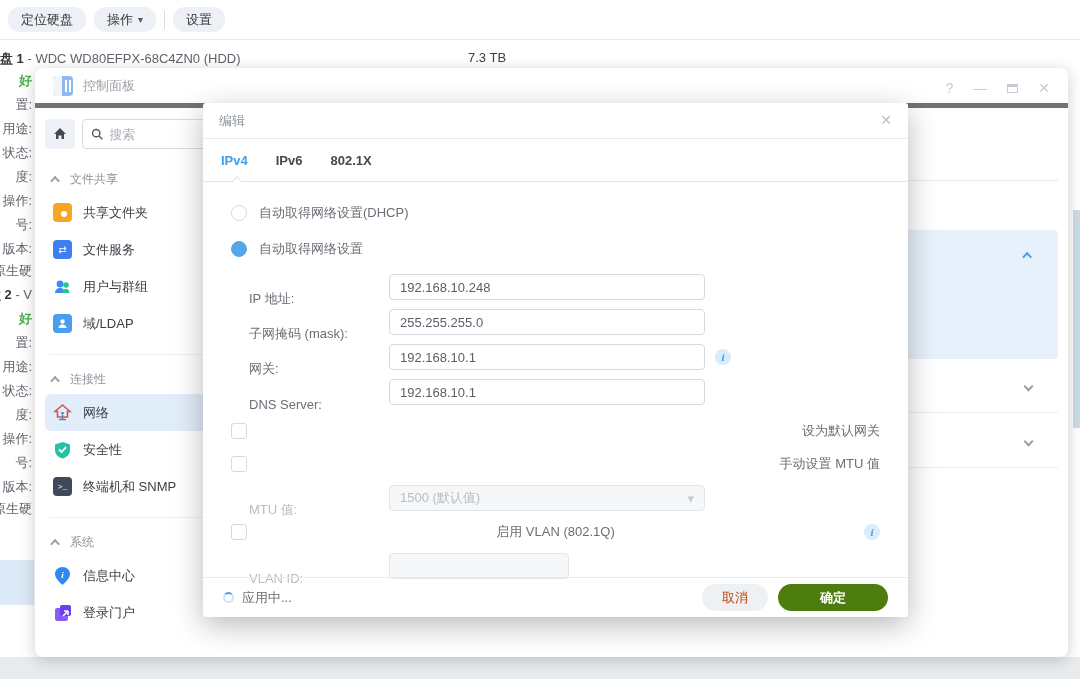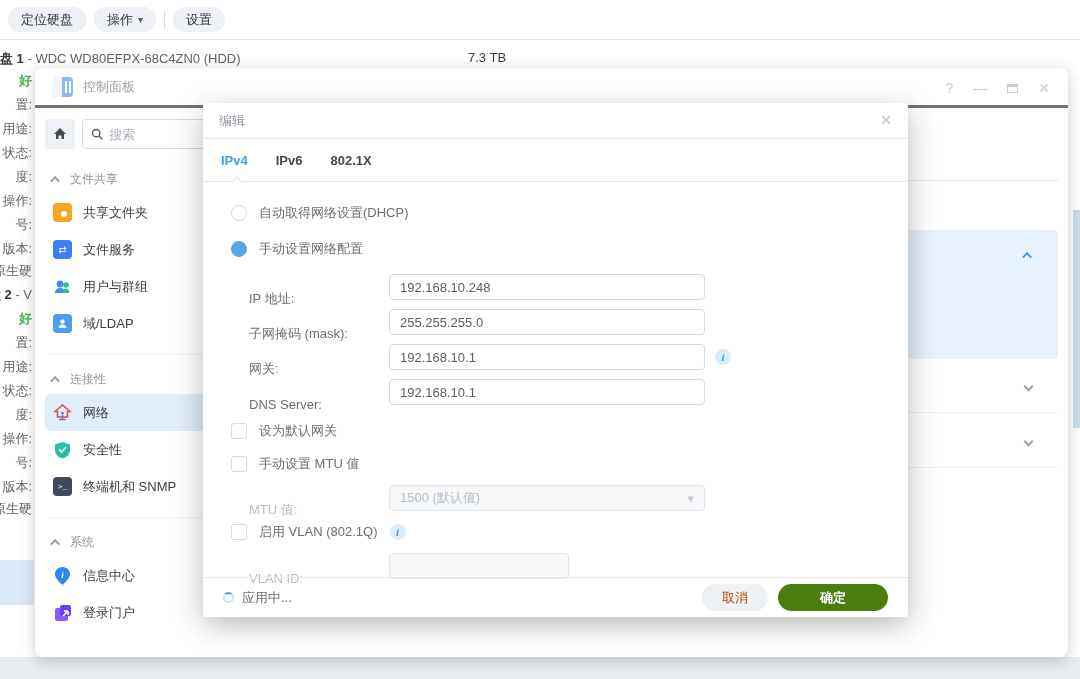--- a/index.html
+++ b/index.html
@@ -20,21 +20,21 @@
   .clip-line { position:absolute; right:2px; white-space:nowrap; color:#5f646b; }
   .clip-line b { color:#33373c; }
   .ok-green { color:#4fae51; font-weight:bold; }
   .clip-blue { position:absolute; left:0; top:560px; width:34px; height:45px; background:#dce9f6; }
 
   .right-sliver { position:absolute; left:1073px; top:210px; width:7px; height:218px; background:#ccdde9; }
   .bottom-strip { position:absolute; left:0; top:657px; width:1080px; height:22px; background:#e9ecef; }
 
   
   .cp-window { position:absolute; left:35px; top:68px; width:1033px; height:589px; background:#fff; border-radius:8px; box-shadow:0 3px 16px rgba(0,0,0,.2); z-index:2; }
-  .cp-titlebar { position:absolute; left:0; top:0; width:100%; height:40px; border-bottom:3px solid #737373; display:flex; align-items:center; padding:0 18px; }
+  .cp-titlebar { position:absolute; left:0; top:0; width:100%; height:40px; border-bottom:5px solid #737373; display:flex; align-items:center; padding:0 18px; }
   .cp-appicon { width:20px; height:20px; border-radius:4px; background:#8db8f0; position:relative; overflow:hidden; margin-right:10px; }
   .cp-appicon:before { content:""; position:absolute; left:0; top:0; width:9px; height:20px; background:#f2f5f9; }
   .cp-appicon:after { content:""; position:absolute; left:12px; top:4px; width:2px; height:12px; background:#fff; box-shadow:4px 0 0 #fff; }
   .cp-title { color:#9aa0a6; }
   .cp-controls { position:absolute; right:18px; top:0; height:40px; display:flex; align-items:center; gap:20px; color:#c6ccd3; font-size:14px; }
   .cp-controls span { cursor:pointer; }
   .ctl-max { width:11px; height:9px; border:1px solid #c6ccd3; border-top-width:3px; display:inline-block; }
 
   
   .sidebar { position:absolute; left:0; top:41px; width:215px; bottom:0; padding:10px 10px 0 10px; }
@@ -74,21 +74,21 @@
   .radio-row { display:flex; align-items:center; gap:12px; margin-bottom:14px; height:22px; color:#6a6f76; cursor:pointer; }
   .radio { width:16px; height:16px; border-radius:50%; border:1px solid #d6dae0; background:#fff; }
   .radio.on { background:#57a7e8; border-color:#57a7e8; box-shadow:inset 0 0 0 2px #57a7e8; }
   .form-row { display:flex; align-items:center; margin:0 0 9px 18px; height:26px; }
   .form-label { width:140px; color:#6a6f76;margin-top:24px; }
   .form-label.dim, .dim { color:#b7bdc5; }
   .form-input { width:316px; height:26px; border:1px solid #d6dae0; border-radius:4px; padding:0 10px; font-size:13px; color:#5a5f66; font-family:inherit; outline:none; background:#fff; }
   .form-input:disabled, .form-input.disabled { background:#f5f7f9; border-color:#e2e5e9; color:#b7bdc5; }
   .select-box { width:316px; height:26px; border:1px solid #e2e5e9; border-radius:4px; background:#f5f7f9; color:#b7bdc5; display:flex; align-items:center; padding:0 10px; justify-content:space-between; }
   .info-badge { width:16px; height:16px; border-radius:50%; background:#d9ecfb; color:#3f9ee8; font-size:11px; font-weight:bold; font-style:italic; font-family:"Liberation Serif",serif; display:inline-flex; align-items:center; justify-content:center; margin-left:10px; cursor:pointer; }
-  .check-row { display:flex; align-items:center; gap:12px; margin-bottom:9px; height:24px; color:#6a6f76; cursor:pointer; }
+  .check-row { display:flex; align-items:center; gap:12px; margin-bottom:9px; height:24px; color:#6a6f76; cursor:pointer;justify-content:space-between; }
   .checkbox { width:16px; height:16px; border:1px solid #d6dae0; border-radius:3px; background:#fff; }
   .dlg-footer { position:absolute; left:0; right:0; bottom:0; height:40px; border-top:1px solid #e8eaed; display:flex; align-items:center; padding:0 20px; }
   .spinner { width:11px; height:11px; border-radius:50%; border:2px solid #cfe4f7; border-top-color:#4a9ee8; margin-right:8px; animation:spin 1s linear infinite; }
   @keyframes spin { to { transform:rotate(360deg); } }
   .status-text { color:#6a6f76; }
   .footer-btns { margin-left:auto; display:flex; gap:10px; }
   .btn { height:27px; border-radius:14px; border:none; font-size:13px; cursor:pointer; font-family:inherit; }
   .btn-cancel { background:#eef1f4; color:#c2410c; width:66px; }
   .btn-ok { background:#4d7c0f; color:#fff; width:110px; font-weight:bold; }
 
@@ -300,21 +300,21 @@
     <span class="tab-notch"></span>
   </div>
 
   <div class="dlg-body">
     <div class="radio-row">
       <span class="radio"></span>
       <span>自动取得网络设置(DHCP)</span>
     </div>
     <div class="radio-row">
       <span class="radio on"></span>
-      <span>手动设置网络配置</span>
+      <span>自动取得网络设置</span>
     </div>
 
     <div class="form-row">
       <span class="form-label">IP 地址:</span>
       <input class="form-input" value="192.168.10.248" style="">
     </div>
     <div class="form-row">
       <span class="form-label">子网掩码 (mask):</span>
       <input class="form-input" value="255.255.255.0" style="">
     </div>

